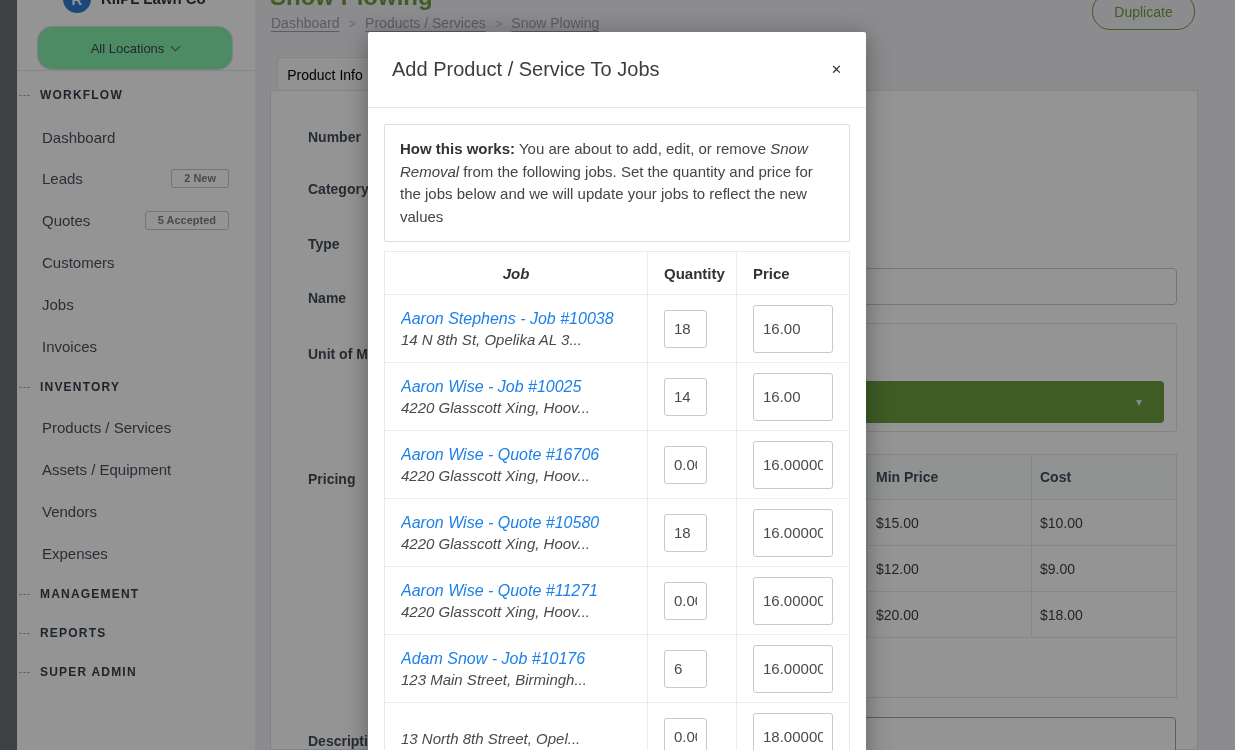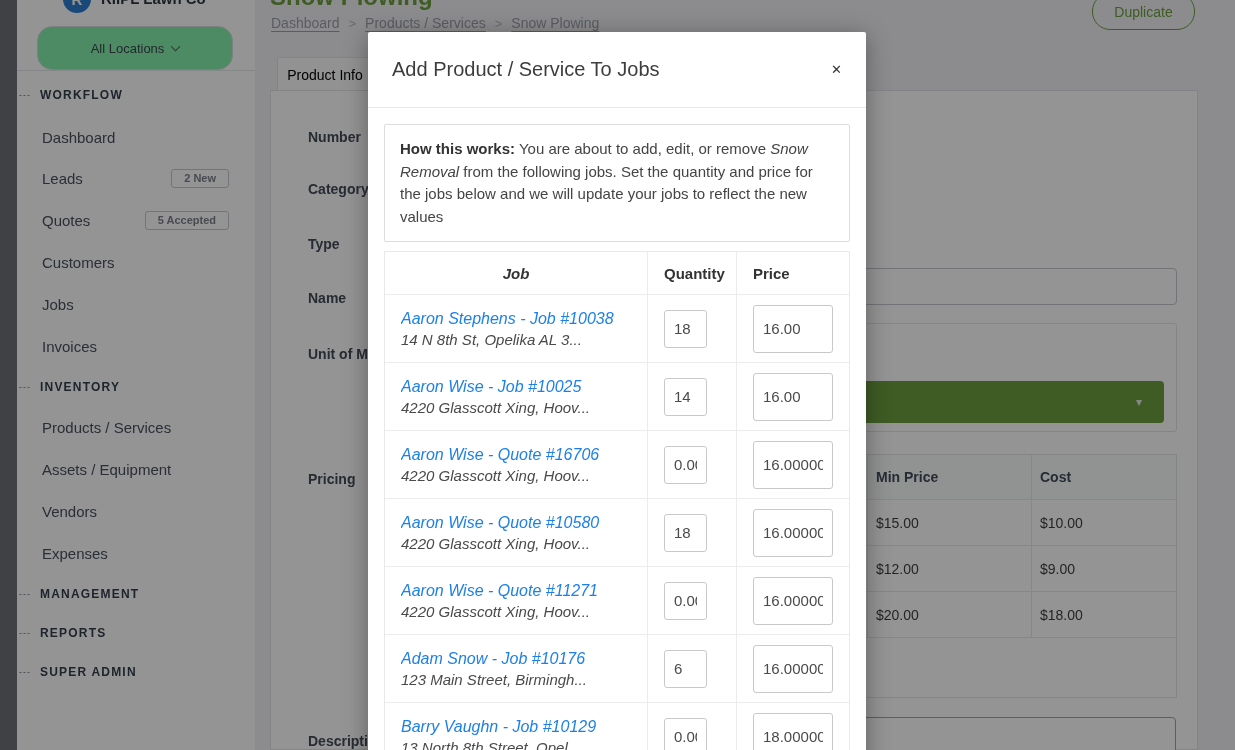--- a/index.html
+++ b/index.html
@@ -329,21 +329,20 @@
               <div class="mcell qty-cell">
                 <input class="qty-input" value="6" style="">
               </div>
               <div class="mcell price-cell">
                 <input class="price-input" value="16.000000" style="">
               </div>
             </div>
 
             <div class="mrow">
               <div class="mcell job-cell">
-                <a class="job-link">Barry Vaughn - Job #10129</a>
                 <div class="job-address">13 North 8th Street, Opel...</div>
               </div>
               <div class="mcell qty-cell">
                 <input class="qty-input" value="0.00" style="">
               </div>
               <div class="mcell price-cell">
                 <input class="price-input" value="18.000000" style="">
               </div>
             </div>
 

